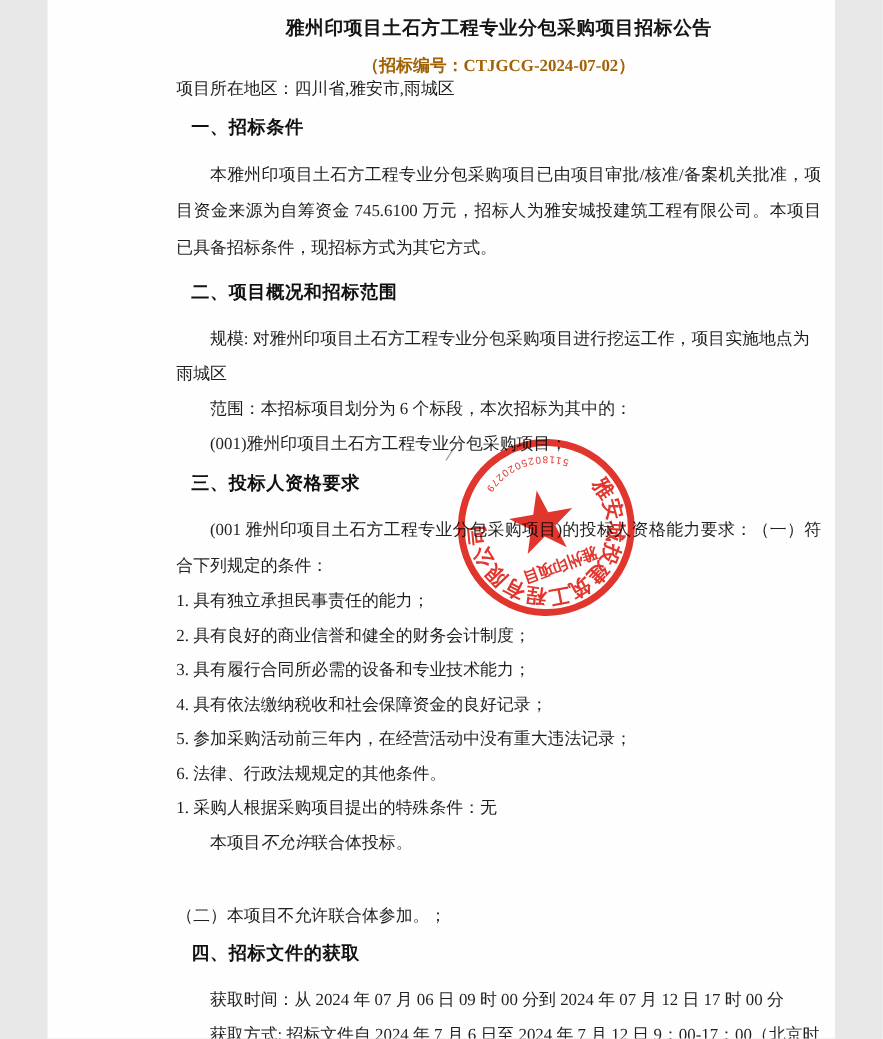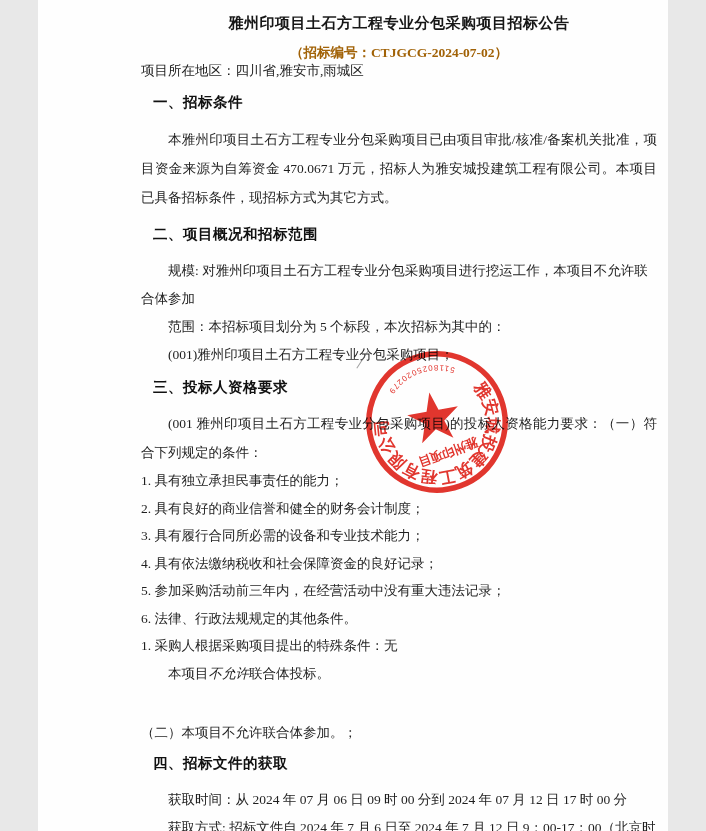--- a/index.html
+++ b/index.html
@@ -67,25 +67,25 @@
 
 <div class="page">
   <div class="content">
 
     <div class="title">雅州印项目土石方工程专业分包采购项目招标公告</div>
     <div class="subtitle">（招标编号：CTJGCG-2024-07-02）</div>
 
     <p class="loc">项目所在地区：四川省,雅安市,雨城区</p>
 
     <h2 class="sec">一、招标条件</h2>
-    <p class="para indent mt4">本雅州印项目土石方工程专业分包采购项目已由项目审批/核准/备案机关批准，项目资金来源为自筹资金 470.0671 万元，招标人为雅安城投建筑工程有限公司。本项目已具备招标条件，现招标方式为其它方式。</p>
+    <p class="para indent mt4">本雅州印项目土石方工程专业分包采购项目已由项目审批/核准/备案机关批准，项目资金来源为自筹资金 745.6100 万元，招标人为雅安城投建筑工程有限公司。本项目已具备招标条件，现招标方式为其它方式。</p>
 
     <h2 class="sec">二、项目概况和招标范围</h2>
-    <p class="line indent mt4" style="line-height:28px">规模: 对雅州印项目土石方工程专业分包采购项目进行挖运工作，本项目不允许联合体参加</p>
-    <p class="line indent">范围：本招标项目划分为 5 个标段，本次招标为其中的：</p>
+    <p class="line indent mt4" style="line-height:28px">规模: 对雅州印项目土石方工程专业分包采购项目进行挖运工作，项目实施地点为雨城区</p>
+    <p class="line indent">范围：本招标项目划分为 6 个标段，本次招标为其中的：</p>
     <p class="line indent">(001)雅州印项目土石方工程专业分包采购项目；</p>
 
     <h2 class="sec mt8" style="margin-top:8px">三、投标人资格要求</h2>
     <p class="para3 indent mt2">(001 雅州印项目土石方工程专业分包采购项目)的投标人资格能力要求：（一）符合下列规定的条件：</p>
 
     <p class="item">1. 具有独立承担民事责任的能力；</p>
     <p class="item">2. 具有良好的商业信誉和健全的财务会计制度；</p>
     <p class="item">3. 具有履行合同所必需的设备和专业技术能力；</p>
     <p class="item">4. 具有依法缴纳税收和社会保障资金的良好记录；</p>
     <p class="item">5. 参加采购活动前三年内，在经营活动中没有重大违法记录；</p>

